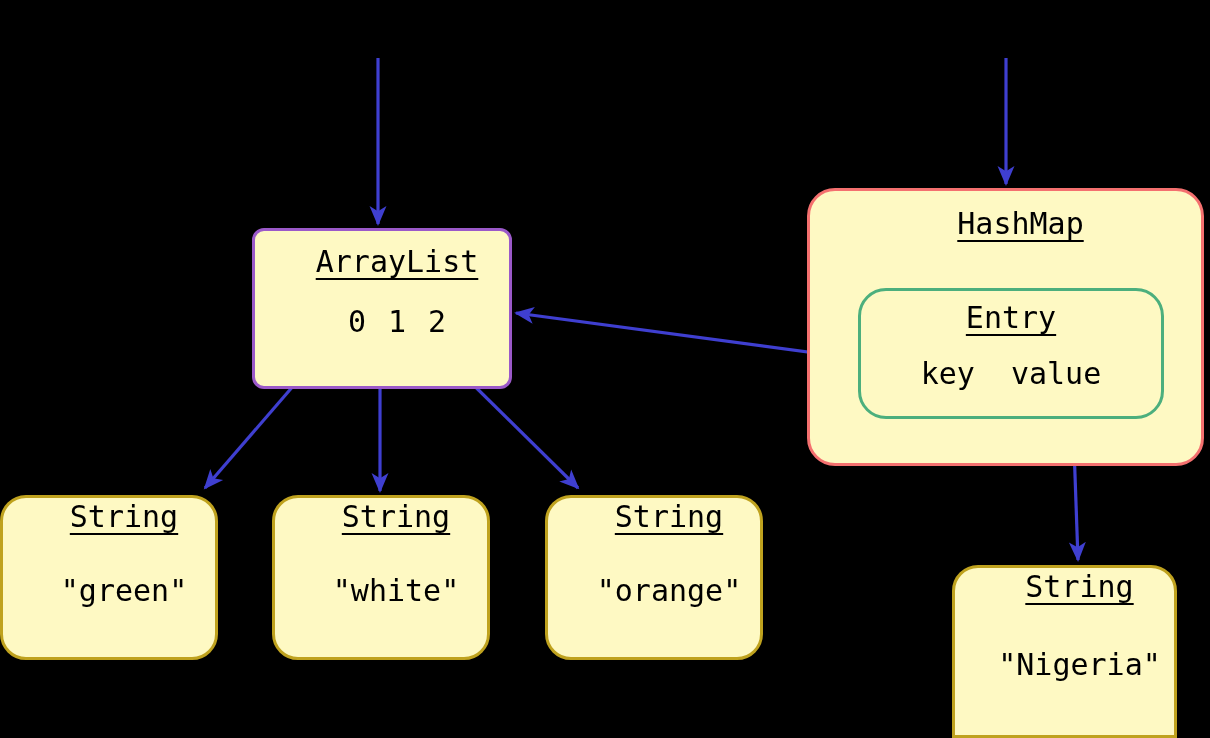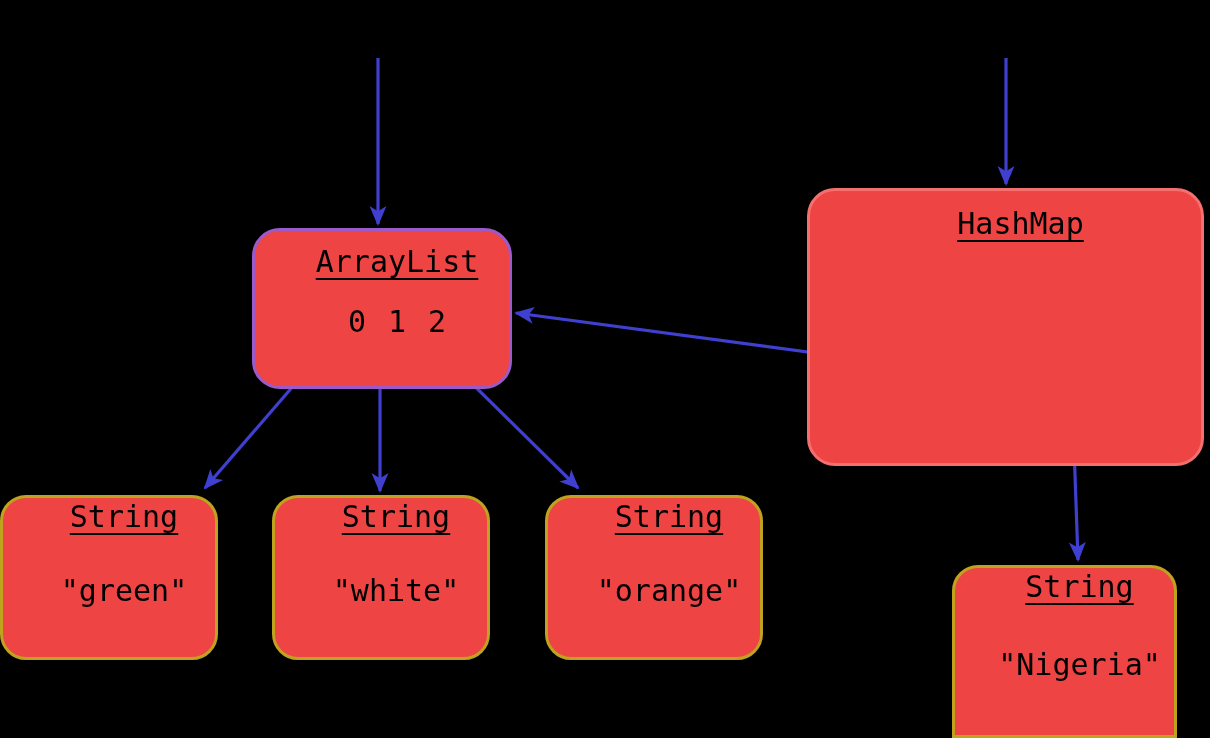--- a/index.html
+++ b/index.html
@@ -19,21 +19,21 @@
     position: absolute;
     left: 0;
     top: 0;
     width: 1210px;
     height: 738px;
     pointer-events: none;
   }
   .node {
     position: absolute;
     box-sizing: border-box;
-    background: #ef4444;
+    background: #fef9c3;
     border-radius: 26px;
     border-width: 3px;
     border-style: solid;
     display: flex;
     flex-direction: column;
     align-items: center;
     z-index: 2;
     padding-left: 30px;
   }
   .node-title {
@@ -59,21 +59,21 @@
     color: #000000;
   }
 
   
   #arraylist {
     left: 252px;
     top: 228px;
     width: 260px;
     height: 161px;
     border-color: #9b59c9;
-    border-radius: 28px;
+    border-radius: 12px;
     text-align: center;
   }
   #arraylist .node-title { margin-top: 16px; }
   #arraylist .slots { margin-top: 30px; }
 
   
   #hashmap {
     left: 807px;
     top: 188px;
     width: 397px;
@@ -150,20 +150,27 @@
     <div class="node-title">ArrayList</div>
     <div class="slots">
       <span>0</span>
       <span>1</span>
       <span>2</span>
     </div>
   </div>
 
   <div class="node" id="hashmap">
     <div class="node-title">HashMap</div>
+    <div id="entry">
+      <div class="node-title">Entry</div>
+      <div class="kv">
+        <span>key</span>
+        <span>value</span>
+      </div>
+    </div>
   </div>
 
   <div class="node string-node" id="str-green">
     <div class="node-title">String</div>
     <div class="node-value">"green"</div>
   </div>
 
   <div class="node string-node" id="str-white">
     <div class="node-title">String</div>
     <div class="node-value">"white"</div>

